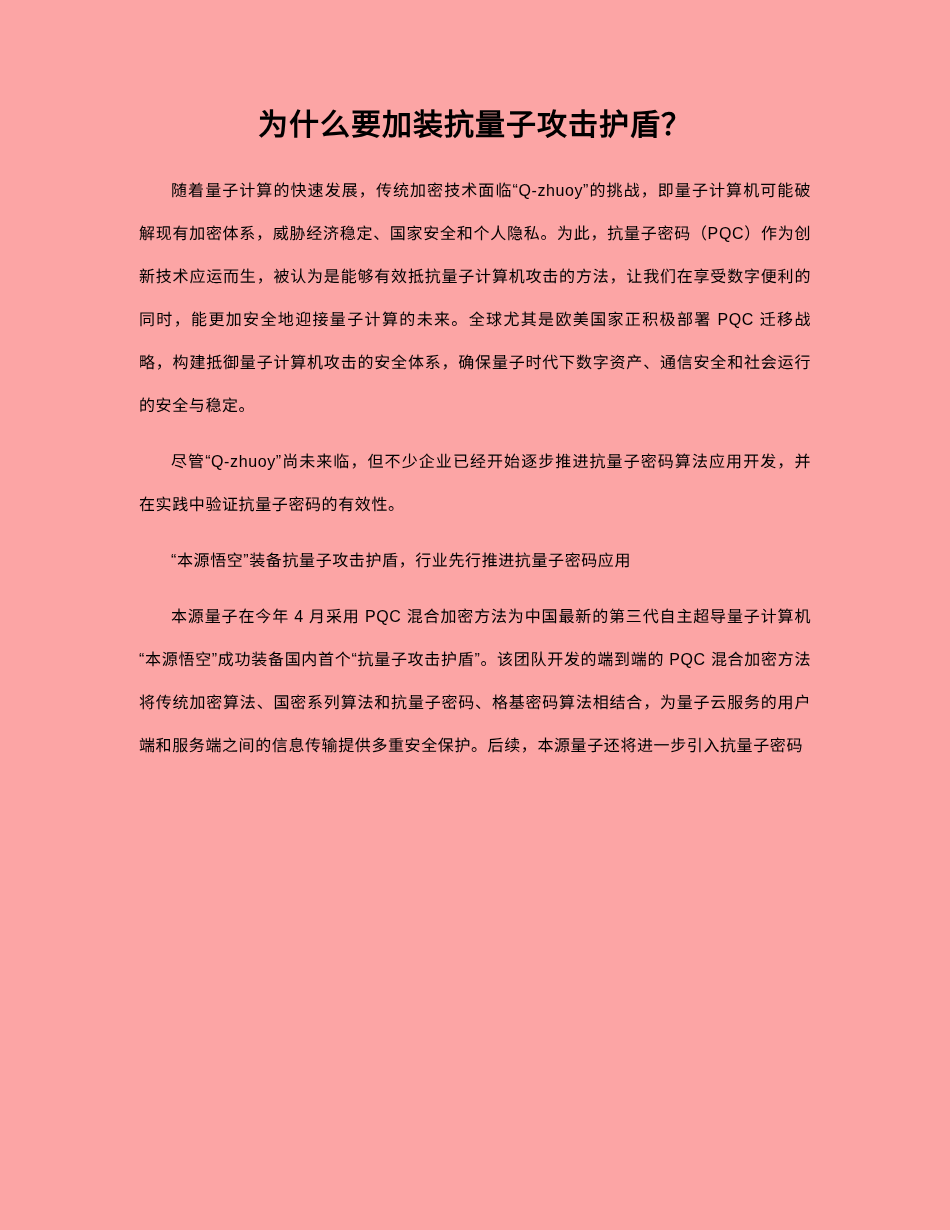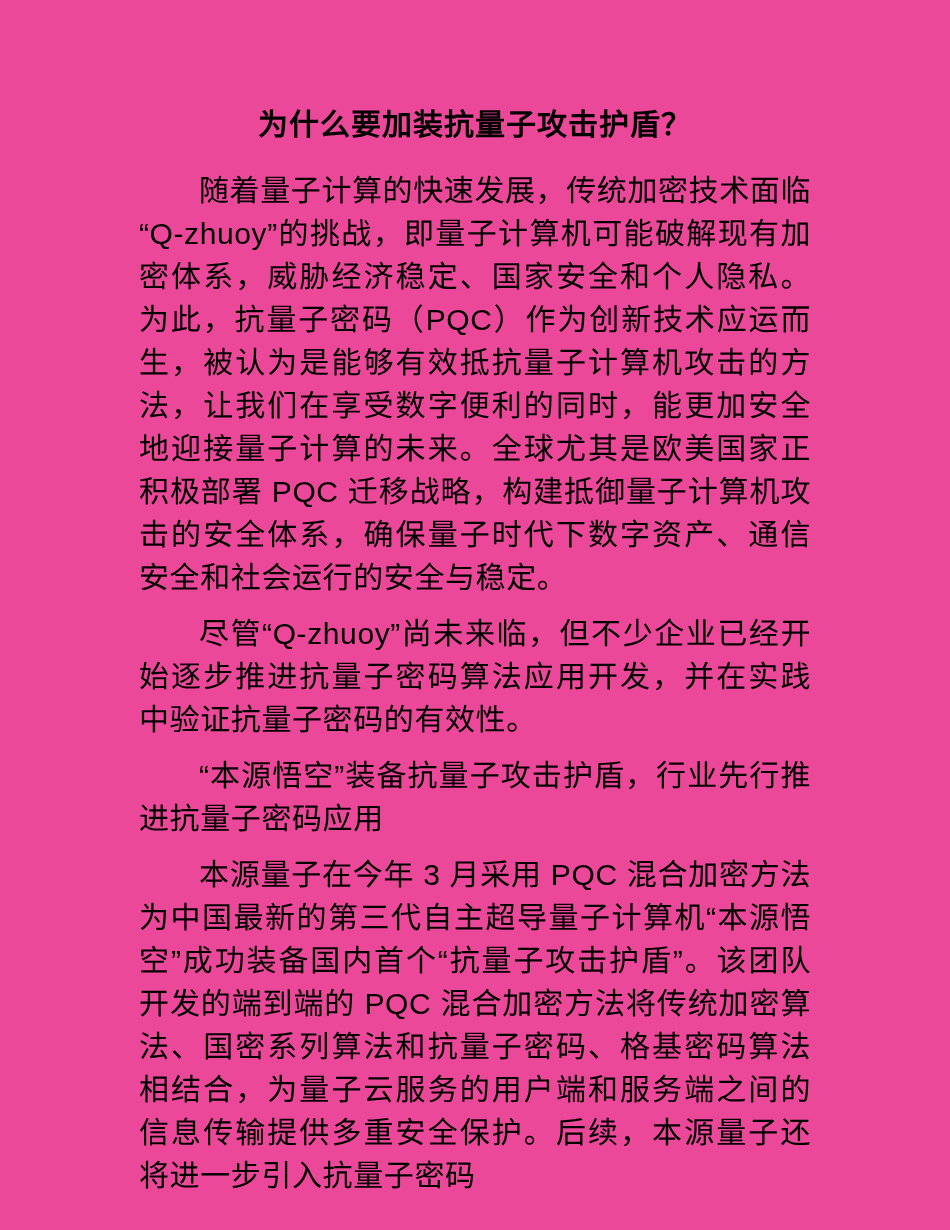--- a/index.html
+++ b/index.html
@@ -6,37 +6,37 @@
   html, body {
     margin: 0;
     padding: 0;
     background: #ffffff;
   }
   .page {
     position: relative;
     width: 950px;
     height: 1230px;
     box-sizing: border-box;
-    background: #ec4899;
+    background: #fca5a5;
     color: #000000;
     padding: 101px 139px 0 139px;
     overflow: hidden;
     font-family: "Liberation Sans", sans-serif;
   }
   .doc-title {
     font-size: 30px;
     font-weight: 700;
     line-height: 48px;
     text-align: center;
     letter-spacing: 1px;
     margin: 0 0 20px 0;
     color: #000000;
   }
   .doc-para {
-    font-size: 30px;
+    font-size: 16px;
     line-height: 43px;
     letter-spacing: 0.6px;
     text-align: justify;
     text-indent: 2em;
     margin: 0 0 13px 0;
     color: #000000;
     word-break: break-word;
   }
 </style>
 </head>
@@ -44,14 +44,14 @@
 
 <div class="page">
   <h1 class="doc-title">为什么要加装抗量子攻击护盾？</h1>
 
   <p class="doc-para">随着量子计算的快速发展，传统加密技术面临“Q-zhuoy”的挑战，即量子计算机可能破解现有加密体系，威胁经济稳定、国家安全和个人隐私。为此，抗量子密码（PQC）作为创新技术应运而生，被认为是能够有效抵抗量子计算机攻击的方法，让我们在享受数字便利的同时，能更加安全地迎接量子计算的未来。全球尤其是欧美国家正积极部署 PQC 迁移战略，构建抵御量子计算机攻击的安全体系，确保量子时代下数字资产、通信安全和社会运行的安全与稳定。</p>
 
   <p class="doc-para">尽管“Q-zhuoy”尚未来临，但不少企业已经开始逐步推进抗量子密码算法应用开发，并在实践中验证抗量子密码的有效性。</p>
 
   <p class="doc-para">“本源悟空”装备抗量子攻击护盾，行业先行推进抗量子密码应用</p>
 
-  <p class="doc-para">本源量子在今年 3 月采用 PQC 混合加密方法为中国最新的第三代自主超导量子计算机“本源悟空”成功装备国内首个“抗量子攻击护盾”。该团队开发的端到端的 PQC 混合加密方法将传统加密算法、国密系列算法和抗量子密码、格基密码算法相结合，为量子云服务的用户端和服务端之间的信息传输提供多重安全保护。后续，本源量子还将进一步引入抗量子密码</p>
+  <p class="doc-para">本源量子在今年 4 月采用 PQC 混合加密方法为中国最新的第三代自主超导量子计算机“本源悟空”成功装备国内首个“抗量子攻击护盾”。该团队开发的端到端的 PQC 混合加密方法将传统加密算法、国密系列算法和抗量子密码、格基密码算法相结合，为量子云服务的用户端和服务端之间的信息传输提供多重安全保护。后续，本源量子还将进一步引入抗量子密码</p>
 </div>
 
 </body></html>

